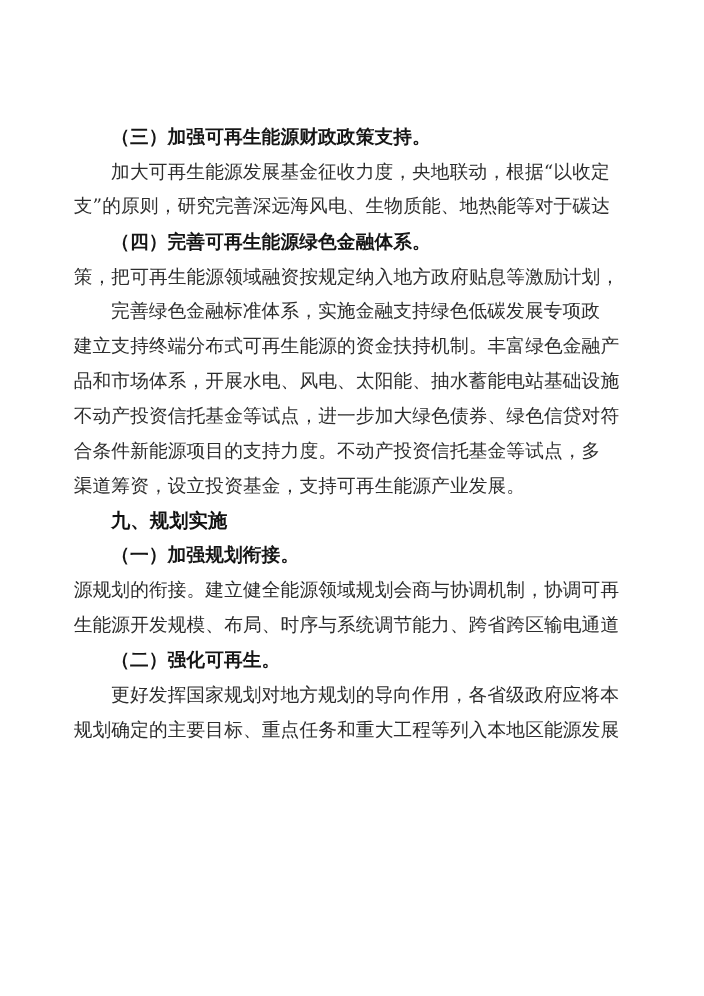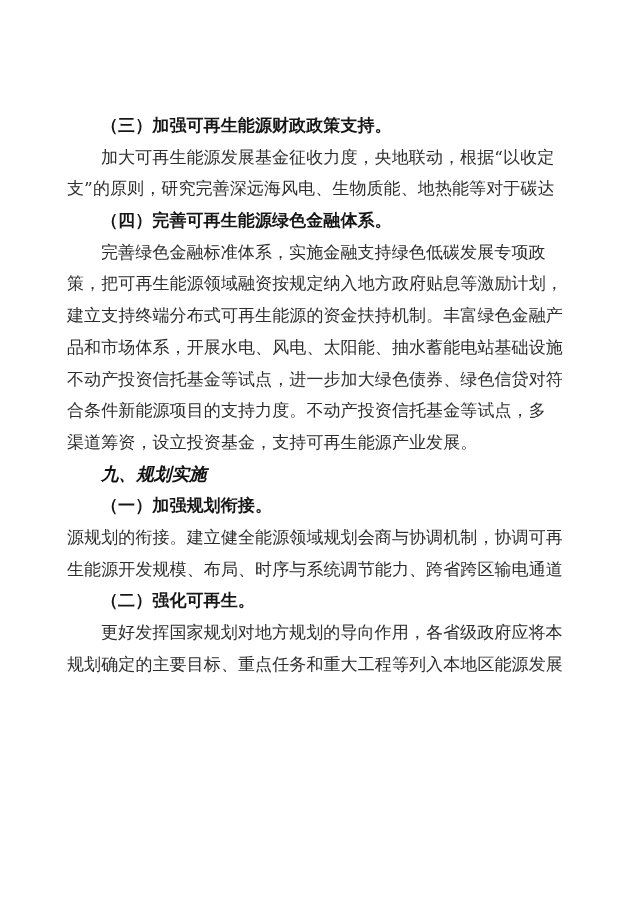--- a/index.html
+++ b/index.html
@@ -34,21 +34,20 @@
   }
   .line.h3 {
     font-weight: 700;
     color: #161616;
   }
   .line.h2 {
     font-weight: 700;
     font-family: "DejaVu Sans", sans-serif;
     font-size: 17.5px;
     color: #111111;
-    font-style: italic;
   }
   .page-number {
     position: absolute;
     top: 804px;
     left: 0;
     width: 100%;
     text-align: center;
     font-size: 15px;
     line-height: 20px;
     color: #2d2d2d;
@@ -57,22 +56,22 @@
 </style>
 </head>
 <body>
 
 <div class="page">
   <div class="text-block" id="lines-container">
       <div class="line h3 indent">（三）加强可再生能源财政政策支持。</div>
       <div class="line body indent">加大可再生能源发展基金征收力度，央地联动，根据“以收定</div>
       <div class="line body">支”的原则，研究完善深远海风电、生物质能、地热能等对于碳达</div>
       <div class="line h3 indent">（四）完善可再生能源绿色金融体系。</div>
+      <div class="line body">策，把可再生能源领域融资按规定纳入地方政府贴息等激励计划，</div>
       <div class="line body indent">完善绿色金融标准体系，实施金融支持绿色低碳发展专项政</div>
-      <div class="line body">策，把可再生能源领域融资按规定纳入地方政府贴息等激励计划，</div>
       <div class="line body">建立支持终端分布式可再生能源的资金扶持机制。丰富绿色金融产</div>
       <div class="line body">品和市场体系，开展水电、风电、太阳能、抽水蓄能电站基础设施</div>
       <div class="line body">不动产投资信托基金等试点，进一步加大绿色债券、绿色信贷对符</div>
       <div class="line body">合条件新能源项目的支持力度。不动产投资信托基金等试点，多</div>
       <div class="line body">渠道筹资，设立投资基金，支持可再生能源产业发展。</div>
       <div class="line h2 indent">九、规划实施</div>
       <div class="line h3 indent">（一）加强规划衔接。</div>
       <div class="line body">源规划的衔接。建立健全能源领域规划会商与协调机制，协调可再</div>
       <div class="line body">生能源开发规模、布局、时序与系统调节能力、跨省跨区输电通道</div>
       <div class="line h3 indent">（二）强化可再生。</div>

